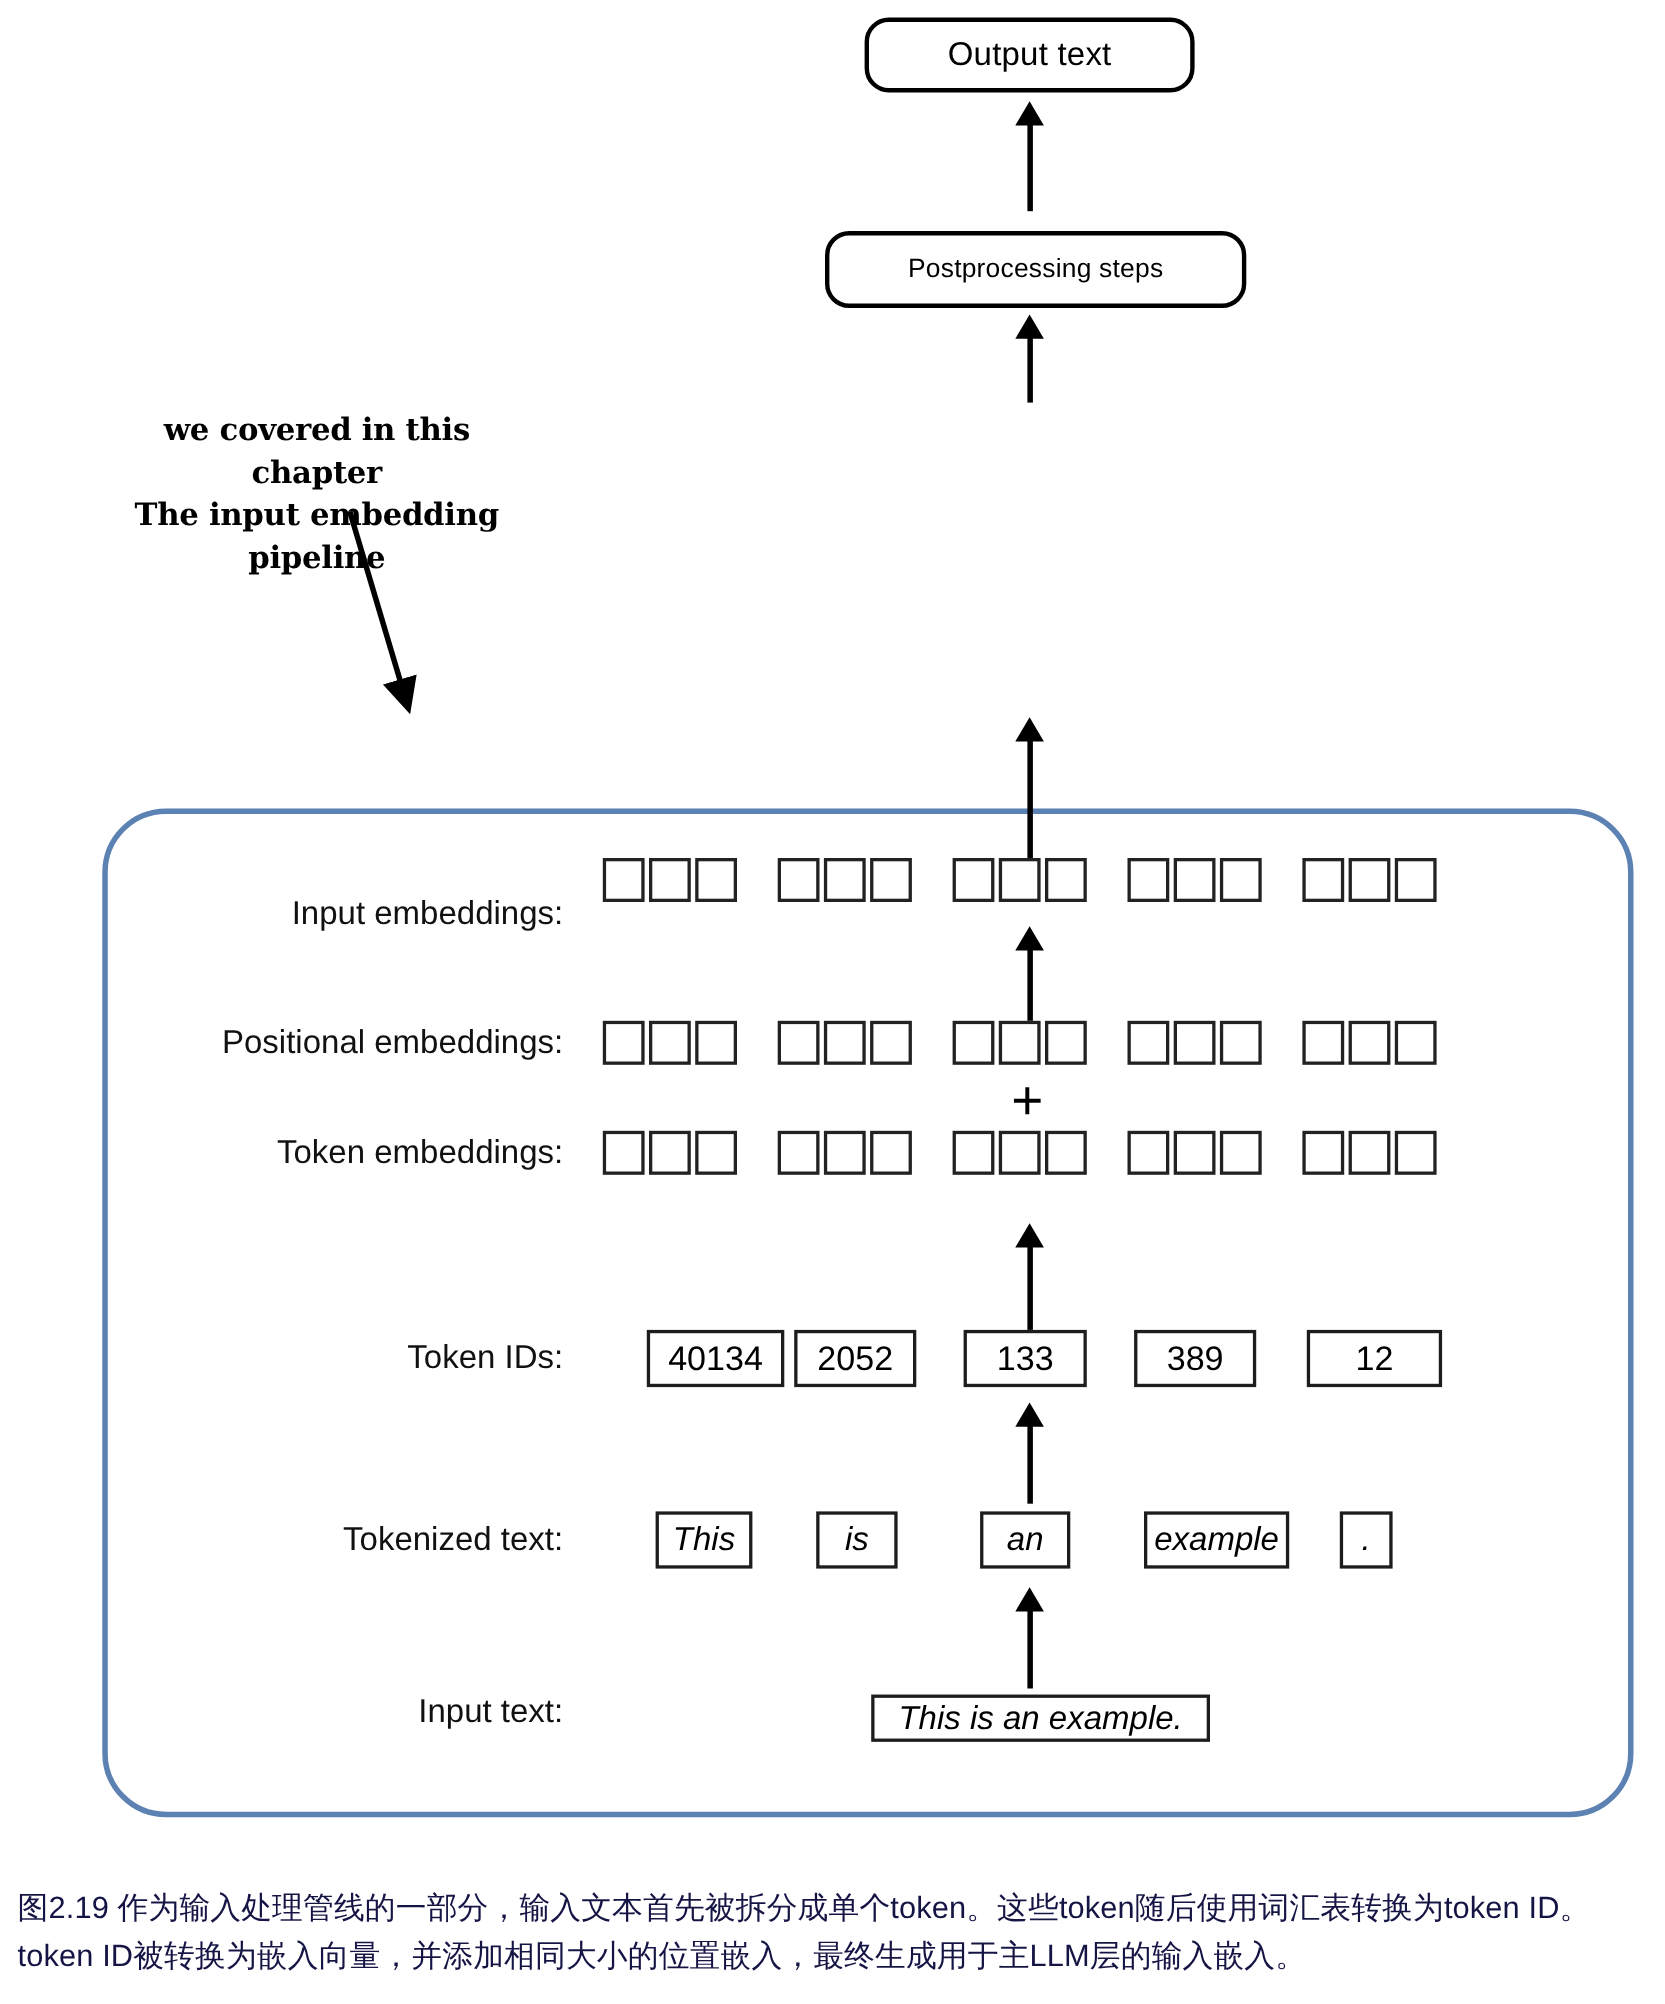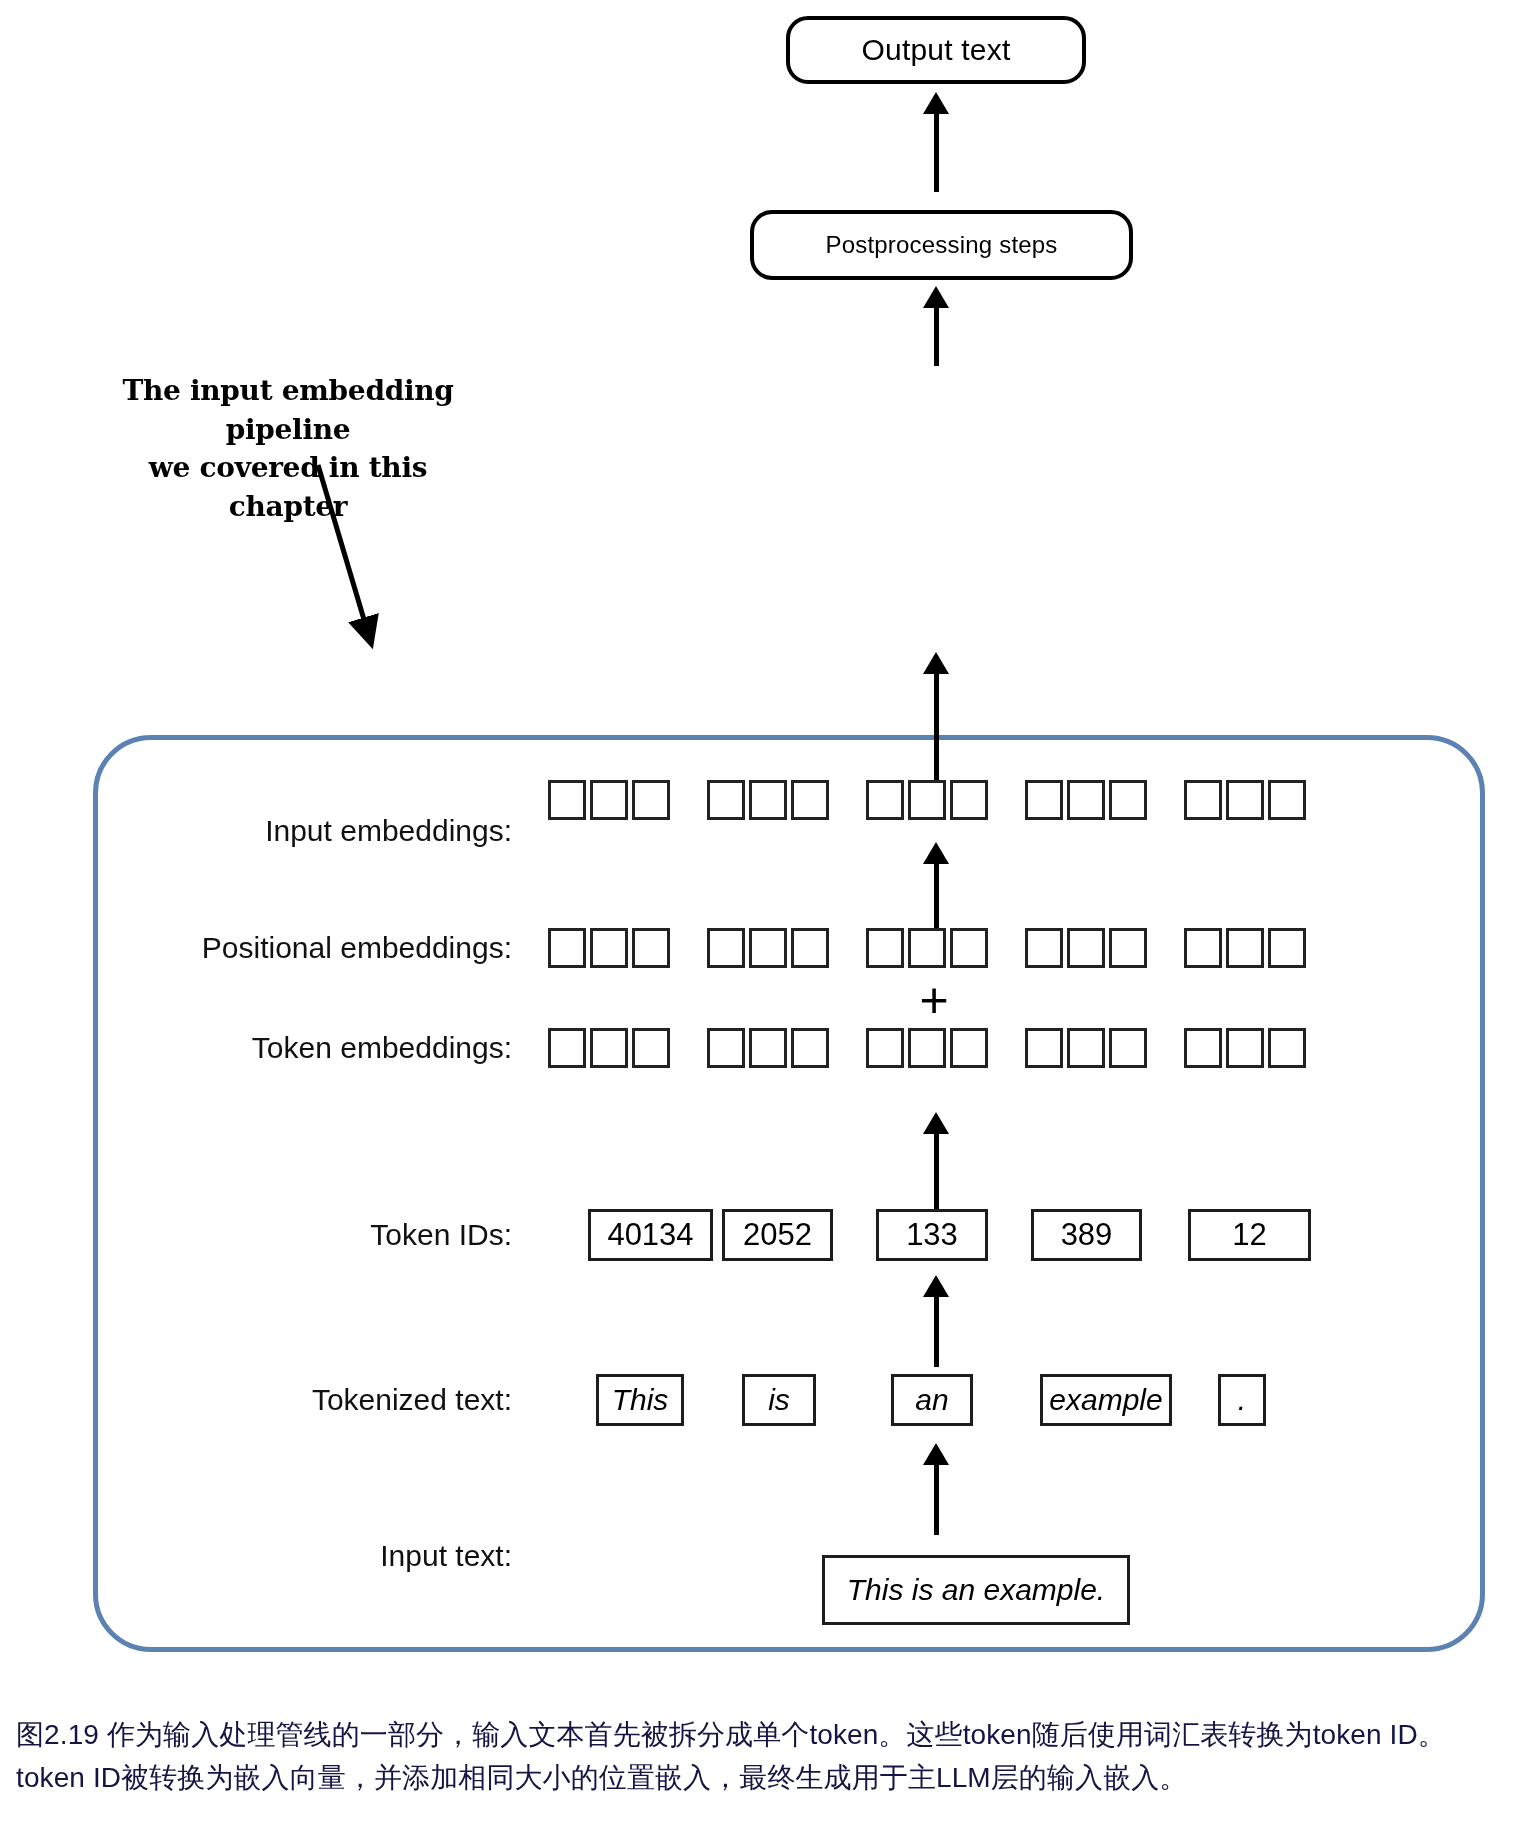--- a/index.html
+++ b/index.html
@@ -137,22 +137,22 @@
 
   <div class="rbox" id="postprocessing-box">
     <span>Postprocessing steps</span>
   </div>
 
   <div class="vline" style="left:934px;top:306px;height:60px;"></div>
   <div class="arrow-up" style="left:923px;top:286px;"></div>
 
 
   <div id="annotation-text">
+    <div>we covered in this chapter</div>
     <div>The input embedding pipeline</div>
-    <div>we covered in this chapter</div>
   </div>
   <svg id="annotation-arrow" width="160" height="215" viewBox="0 0 160 215">
     <defs>
       <marker id="annhead" markerWidth="7" markerHeight="7" refX="3.2" refY="3.2" orient="auto">
         <path d="M0,0 L6.6,3.2 L0,6.4 z" fill="#000"></path>
       </marker>
     </defs>
     <line x1="78" y1="10" x2="128" y2="178" stroke="#000" stroke-width="5" marker-end="url(#annhead)"></line>
   </svg>
 
@@ -270,17 +270,17 @@
   <div class="valbox italic" style="left:742px;top:1400px;width:74px;height:52px;">is</div>
   <div class="valbox italic" style="left:891px;top:1400px;width:82px;height:52px;">an</div>
   <div class="valbox italic" style="left:1040px;top:1400px;width:132px;height:52px;">example</div>
   <div class="valbox italic" style="left:1218px;top:1400px;width:48px;height:52px;">.</div>
 
   <div class="vline" style="left:934px;top:1463px;height:72px;"></div>
   <div class="arrow-up" style="left:923px;top:1443px;"></div>
 
   <div class="row-label" style="left:0px;top:1556px;width:512px;">Input text:</div>
 
-  <div class="valbox italic" style="left:822px;top:1562px;width:308px;height:70px;margin-top:28px;">This is an example.</div>
+  <div class="valbox italic" style="left:792px;top:1562px;width:308px;height:43px;">This is an example.</div>
 
   <div id="caption">图2.19 作为输入处理管线的一部分，输入文本首先被拆分成单个token。这些token随后使用词汇表转换为token ID。token ID被转换为嵌入向量，并添加相同大小的位置嵌入，最终生成用于主LLM层的输入嵌入。</div>
 
 </div>
 
 </body></html>

